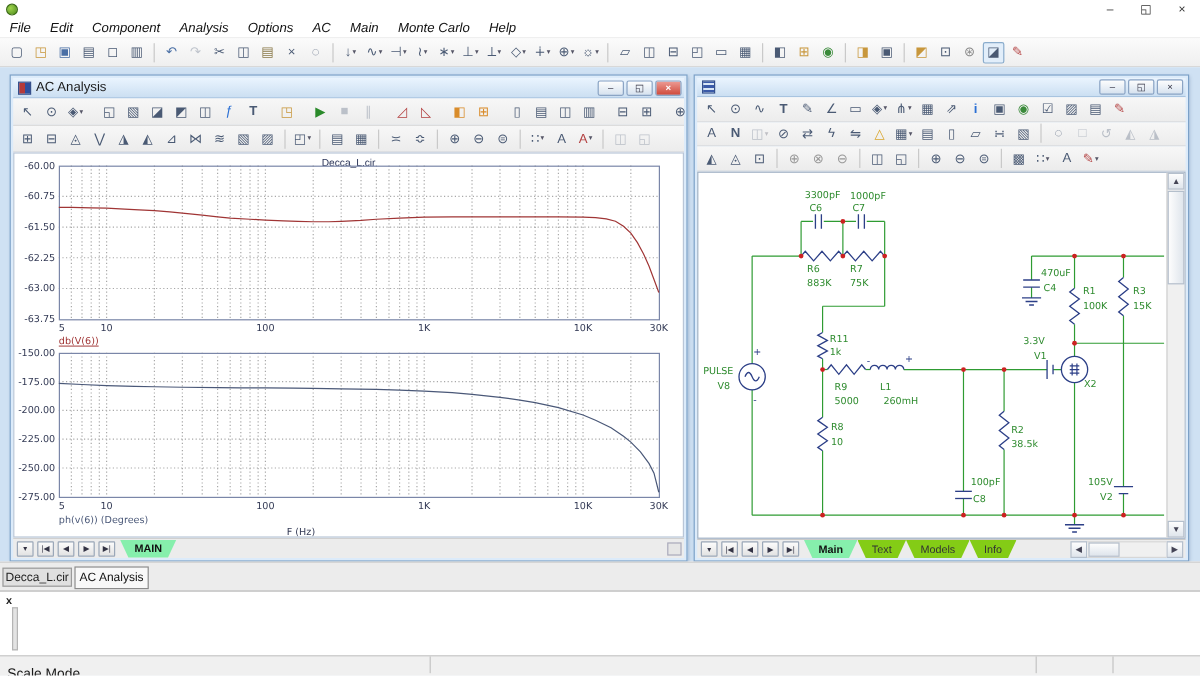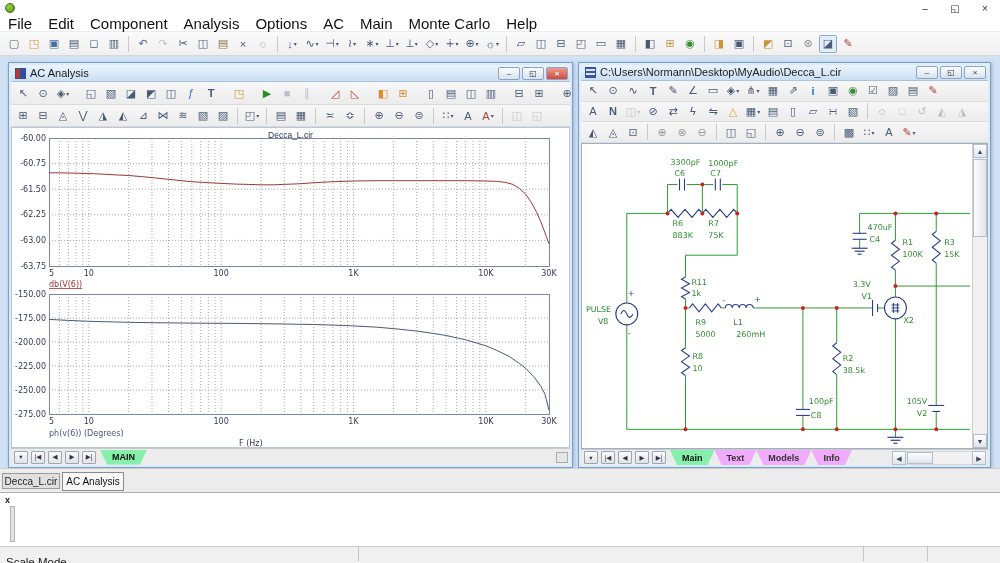--- a/index.html
+++ b/index.html
@@ -8,21 +8,21 @@
     background:#fff; position:relative; }
   .abs { position:absolute; }
 
   
   #titlebar { left:0; top:0; width:1000px; height:16px; background:#fff; display:flex; align-items:center; }
   #app-icon { width:10px; height:10px; border-radius:50%; background:radial-gradient(circle at 35% 35%, #9ed34a, #4e8c1e); border:1px solid #3a6a14; margin:0 6px 0 5px; }
   #app-title { font-size:11px; color:#1a1a1a; }
   #win-controls { margin-left:auto; display:flex; }
   #win-controls span { width:30px; text-align:center; font-size:10px; color:#333; cursor:default; }
   #menubar { left:0; top:16px; width:1000px; height:16px; background:#fff; display:flex; align-items:center; border-bottom:1px solid #ececec; }
-  #menubar span { padding:0 8px; font-size:15px; color:#111; }
+  #menubar span { padding:0 8px; font-size:11px; color:#111;font-style:italic; }
   #main-toolbar { left:0; top:32px; width:1000px; height:24px; background:linear-gradient(#fbfbfb,#efefef); border-bottom:1px solid #d8d8d8; display:flex; align-items:center; padding-left:4px; }
 
   
   .tbrow { display:flex; align-items:center; }
   .tbi { display:inline-flex; align-items:center; justify-content:center; min-width:18px; height:18px;
     font-size:11px; color:#4a5a74; border:1px solid transparent; border-radius:2px; margin:0 1px; cursor:default; }
   .tbi.bold { font-weight:bold; }
   .tbi.dis { opacity:.32; }
   .tbi.pressed { border-color:#8aaccc; background:#e2eefa; }
   .tbi .dd { font-size:6px; margin-left:1px; color:#556; }
@@ -52,21 +52,21 @@
   svg text.ytick, svg text.xtick { font-family:"DejaVu Sans",sans-serif; font-size:8px; fill:#333a55; }
   svg text.slab { font-family:"DejaVu Sans",sans-serif; font-size:8px; }
   svg text.xlab { font-family:"DejaVu Sans",sans-serif; font-size:8px; fill:#333a55; }
   svg line.grid { stroke:#a8a8a8; stroke-width:1; stroke-dasharray:1 2; }
   svg rect.frame { fill:none; stroke:#7a86a8; stroke-width:1; }
   .wtabbar { height:17px; background:#ececec; border-top:1px solid #c9c9c9; display:flex; align-items:center; padding-left:2px; }
   .navbtns { display:flex; gap:1px; margin-right:3px; }
   .navbtns .tbi { min-width:14px; height:13px; font-size:6.5px; border:1px solid #9aa7b8; background:linear-gradient(#fcfcfc,#e2e2e2); border-radius:1px; color:#334; }
   .ttab { height:15px; padding:0 12px; background:#86efac; clip-path:polygon(0 0,100% 0,calc(100% - 7px) 100%,7px 100%);
     font-size:9px; font-weight:bold; display:flex; align-items:center; color:#111; }
-  .ttab.plain { font-weight:bold; background:#f0abfc; color:#333; }
+  .ttab.plain { font-weight:normal; background:#84cc16; color:#333; }
   .tabspacer { flex:1; }
   .grip { width:12px; height:11px; border:1px solid #aab; background:#e6e6e6; margin-right:2px; }
 
   
   #sch-window { left:578px; top:6px; width:413px; height:406px; }
   #sch-tb1,#sch-tb2,#sch-tb3 { height:22px; }
   #sch-canvas-row { flex:1; display:flex; background:#fff; border:1px solid #9fb0c4; position:relative; }
   #sch-svg { display:block; }
   .vscroll { width:15px; background:#f0f0f0; border-left:1px solid #d0d0d0; display:flex; flex-direction:column; }
   .vscroll .sarrow, .hscroll .sarrow { height:14px; width:100%; font-size:7px; line-height:13px; text-align:center; color:#445;
@@ -370,21 +370,20 @@
         </span>
       <span class="ttab">MAIN</span>
       <span class="tabspacer"></span>
       <span class="grip"></span>
     </div>
   </div>
 
   <div class="mcwin" id="sch-window">
     <div class="wtitle">
       <span class="wicon sch"></span>
-      <span class="tt">C:\Users\Normann\Desktop\MyAudio\Decca_L.cir</span>
       <span class="wbtns">
         <span class="wbtn">–</span>
         <span class="wbtn">◱</span>
         <span class="wbtn">×</span>
       </span>
     </div>
     <div class="wtb tbrow" id="sch-tb1">
         <span class="tbi">↖</span>
         <span class="tbi">⊙</span>
         <span class="tbi">∿</span>

